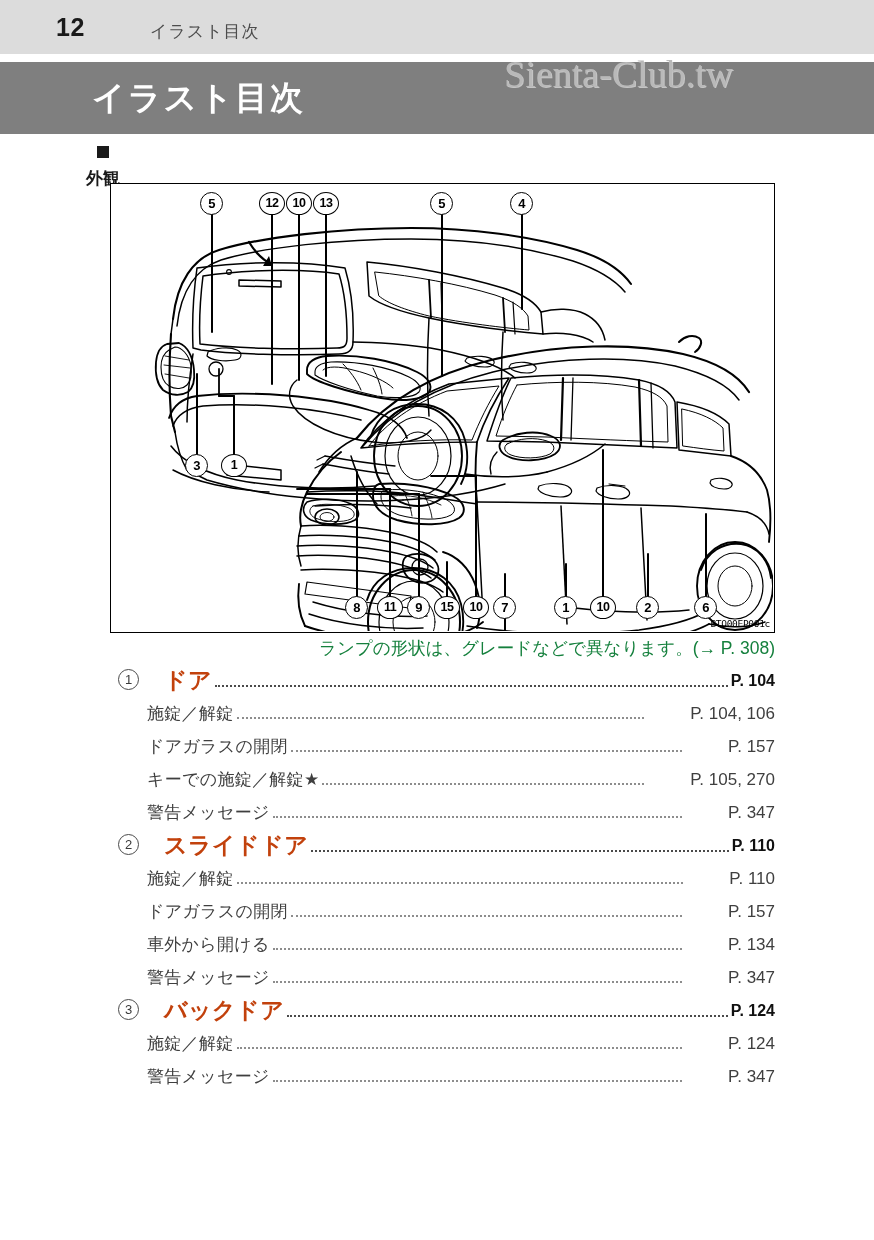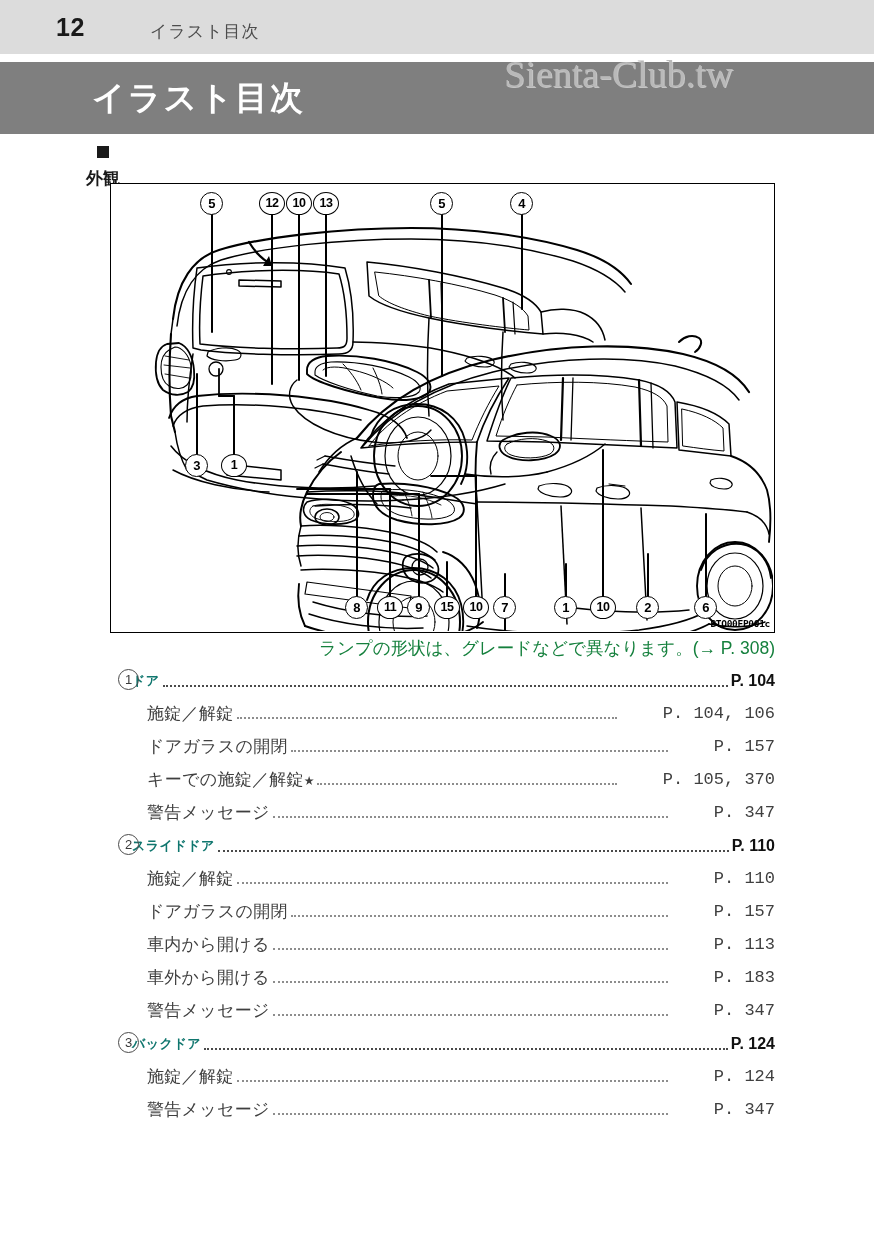--- a/index.html
+++ b/index.html
@@ -55,21 +55,21 @@
 
   
   .illus-frame{
     position:absolute;left:110px;top:183px;width:665px;height:450px;
     border:1.6px solid #000;box-sizing:border-box;background:#fff;
     overflow:hidden;
   }
   .figure-code{
     position:absolute;right:4px;bottom:3px;
     font-family:"DejaVu Sans Mono","Liberation Mono",monospace;
-    font-size:9.5px;font-weight:700;color:#000;letter-spacing:-0.3px;
+    font-size:9.5px;font-weight:400;color:#000;letter-spacing:-0.3px;
   }
   .illus-svg{position:absolute;left:0;top:0;}
 
   
   .callout{
     position:absolute;
     width:23px;height:23px;border-radius:50%;
     border:1.9px solid #000;background:#fff;
     box-sizing:border-box;
     display:flex;align-items:center;justify-content:center;
@@ -88,32 +88,31 @@
   
   .toc{
     position:absolute;left:110px;top:664px;width:665px;
   }
   .toc-main{
     position:relative;height:33px;display:flex;align-items:center;
   }
   .toc-sub{
     position:relative;height:33px;display:flex;align-items:center;
     padding-left:37px;
-    font-family:Liberation Mono, monospace;
   }
   .num-circle{
     position:absolute;left:8px;top:5px;
     width:21px;height:21px;border-radius:50%;
     border:1.3px solid #4a4a4a;box-sizing:border-box;
     display:flex;align-items:center;justify-content:center;
     font-size:13px;color:#3a3a3a;line-height:1;
   }
   .toc-main .label{
-    margin-left:22px;
-    font-size:13px;font-weight:700;color:#0f766e;letter-spacing:0.5px;
+    margin-left:54px;
+    font-size:23px;font-weight:700;color:#c2410c;letter-spacing:0.5px;
     white-space:nowrap;
   }
   .toc-sub .label{
     font-size:17px;color:#3f3f3f;letter-spacing:0.3px;white-space:nowrap;
   }
   .dots{
     flex:1 1 auto;min-width:10px;margin:0 3px;
     position:relative;top:4px;
     border-bottom:2.2px dotted #8d8d8d;
   }
@@ -428,21 +427,21 @@
     <span class="page">P. 104, 106</span>
   </div>
   <div class="toc-sub">
     <span class="label">ドアガラスの開閉</span>
     <span class="dots"></span>
     <span class="page">P. 157</span>
   </div>
   <div class="toc-sub">
     <span class="label">キーでの施錠／解錠★</span>
     <span class="dots"></span>
-    <span class="page">P. 105, 370</span>
+    <span class="page">P. 105, 270</span>
   </div>
   <div class="toc-sub">
     <span class="label">警告メッセージ</span>
     <span class="dots"></span>
     <span class="page">P. 347</span>
   </div>
 
   <div class="toc-main">
     <span class="num-circle">2</span>
     <span class="label">スライドドア</span>
@@ -453,28 +452,23 @@
     <span class="label">施錠／解錠</span>
     <span class="dots"></span>
     <span class="page">P. 110</span>
   </div>
   <div class="toc-sub">
     <span class="label">ドアガラスの開閉</span>
     <span class="dots"></span>
     <span class="page">P. 157</span>
   </div>
   <div class="toc-sub">
-    <span class="label">車内から開ける</span>
-    <span class="dots"></span>
-    <span class="page">P. 113</span>
-  </div>
-  <div class="toc-sub">
     <span class="label">車外から開ける</span>
     <span class="dots"></span>
-    <span class="page">P. 183</span>
+    <span class="page">P. 134</span>
   </div>
   <div class="toc-sub">
     <span class="label">警告メッセージ</span>
     <span class="dots"></span>
     <span class="page">P. 347</span>
   </div>
 
   <div class="toc-main">
     <span class="num-circle">3</span>
     <span class="label">バックドア</span>

